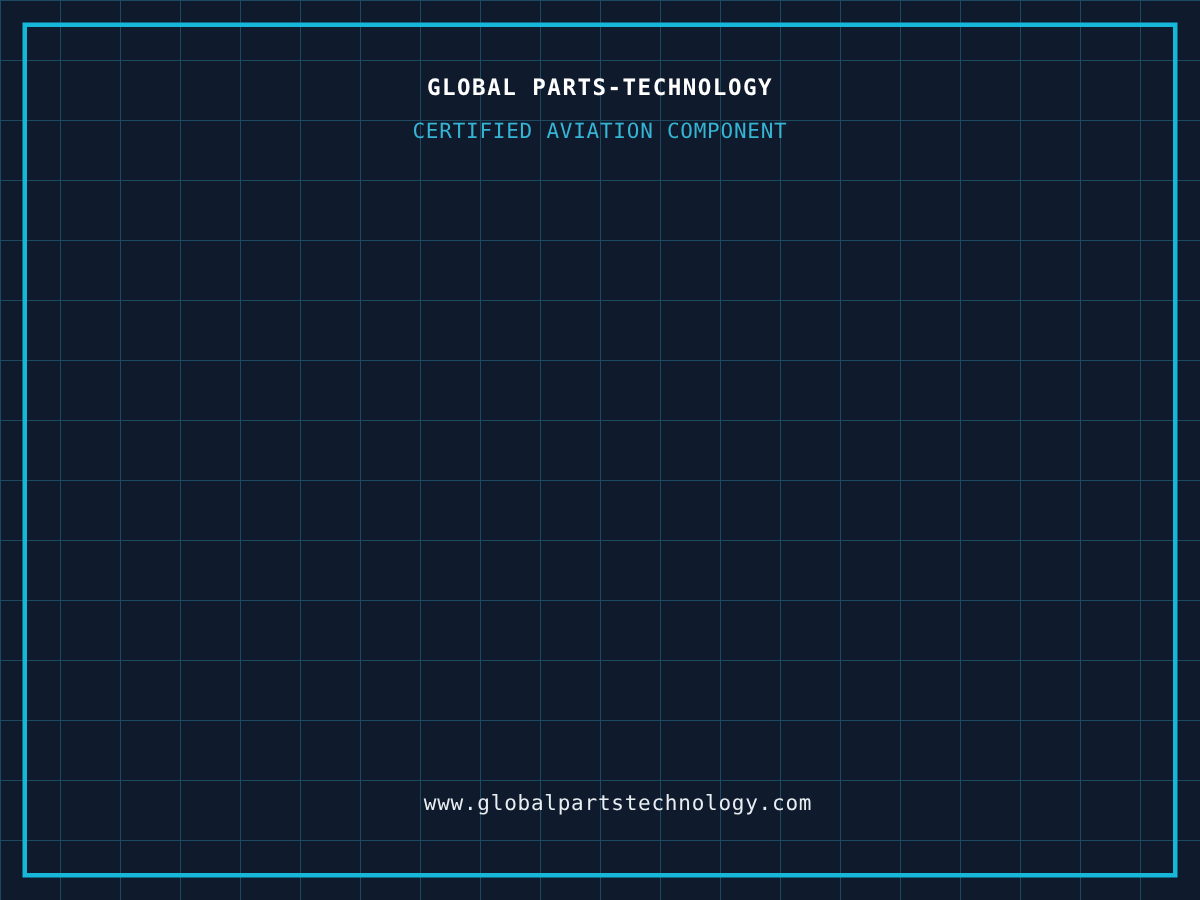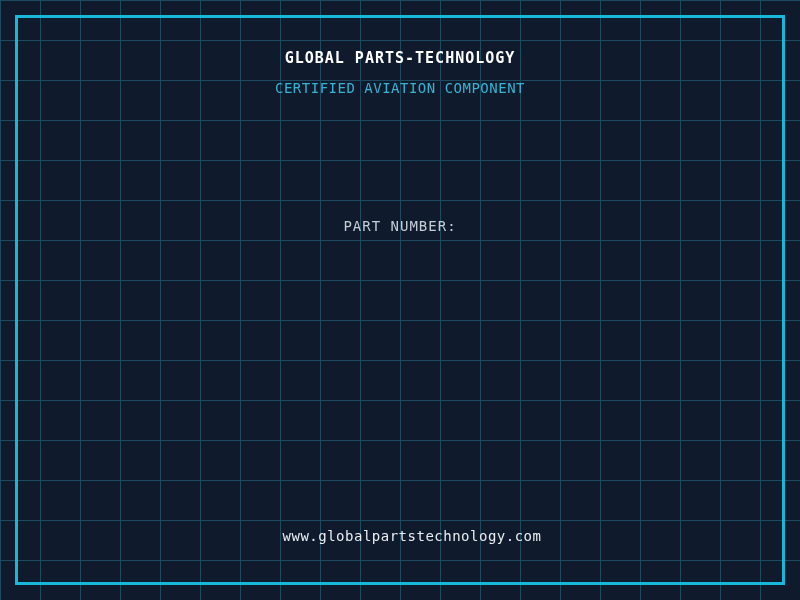--- a/index.html
+++ b/index.html
@@ -72,20 +72,19 @@
 </style>
 </head>
 <body>
 
 <div class="page">
 
   <div class="txt company-title">GLOBAL PARTS-TECHNOLOGY</div>
 
   <div class="txt subtitle">CERTIFIED AVIATION COMPONENT</div>
 
-  <div class="txt part-label">PART NUMBER:</div>
 
 
   <div class="txt website">www.globalpartstechnology.com</div>
 
   <div class="frame"></div>
 
 </div>
 
 </body></html>

